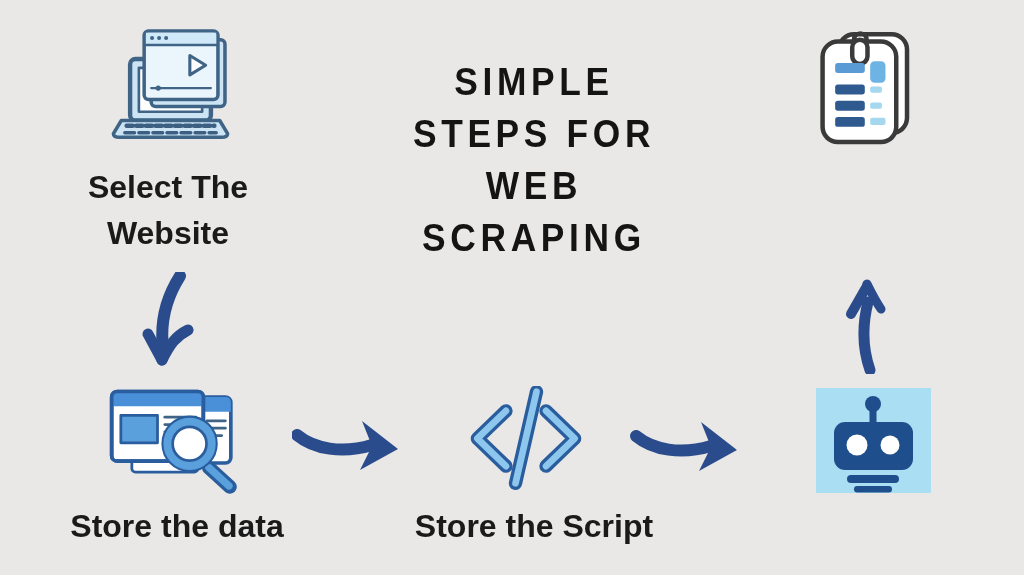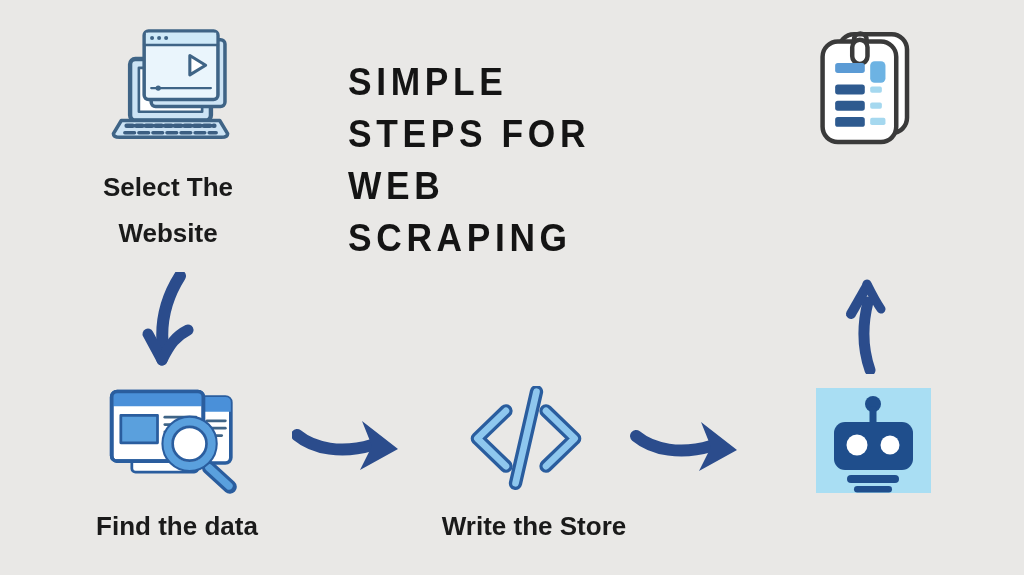--- a/index.html
+++ b/index.html
@@ -10,25 +10,25 @@
     --code-dark:#2a5d9e; --code-light:#8ec7ee;
     --robot-navy:#1f4e8c; --robot-bg:#a9def3;
     --clip-outline:#3a3a3a; --bar-navy:#2e5a8f; --bar-blue:#5b9bd5;
     --bar-pale:#a5d8ef; --bar-mid:#6db3e3;
   }
   *{margin:0;padding:0;box-sizing:border-box}
   html,body{width:1024px;height:575px;overflow:hidden}
   body{font-family:"Liberation Sans",sans-serif;background:var(--background)}
   .canvas{position:relative;width:1024px;height:575px;background:var(--background)}
 
-  .title{position:absolute;left:334px;top:56px;width:400px;text-align:left;color:#141414}
+  .title{position:absolute;left:334px;top:56px;width:400px;text-align:center;color:#141414}
   .title-line{font-size:38px;font-weight:bold;line-height:52px;letter-spacing:5px;
     transform:scaleX(.93);transform-origin:center;white-space:nowrap}
 
-  .step-label{position:absolute;color:var(--text);font-weight:bold;font-size:26px;line-height:46px;text-align:center}
+  .step-label{position:absolute;color:var(--text);font-weight:bold;font-size:32px;line-height:46px;text-align:center}
   .label-select{left:68px;top:164px;width:200px}
   .label-store{left:790px;top:164px;width:160px}
   .label-bottom{top:503px;white-space:nowrap;transform:translateX(-50%)}
   .label-find{left:177px}
   .label-write{left:534px}
   .label-run{left:871px}
 
   .icon{position:absolute}
   .icon-laptop{left:102px;top:20px}
   .icon-clipboard{left:810px;top:28px}
@@ -111,38 +111,38 @@
       <line x1="66" y1="42" x2="100" y2="42" class="s-ol f-none" stroke-width="3"></line>
       <line x1="66" y1="50" x2="92" y2="50" class="s-ol f-none" stroke-width="3"></line>
       <line x1="66" y1="58" x2="100" y2="58" class="s-ol f-none" stroke-width="3"></line>
       <line x1="114" y1="89" x2="137" y2="110" class="s-dark f-none" stroke-width="15"></line>
       <line x1="114" y1="89" x2="136" y2="109" class="s-mid2 f-none" stroke-width="8"></line>
       <circle cx="93" cy="63" r="29" class="f-white s-dark" stroke-width="3.5"></circle>
       <circle cx="93" cy="63" r="24" class="f-none s-mid2" stroke-width="9"></circle>
       <circle cx="93" cy="63" r="18.5" class="f-white s-dark" stroke-width="3"></circle>
     </g>
   </svg>
-  <div class="step-label label-bottom label-find">Find the data</div>
+  <div class="step-label label-bottom label-find">Store the data</div>
 
   <svg class="icon arrow-right-1" width="110" height="60" viewBox="0 0 110 60">
     <path d="M5 22 C 22 36, 50 41, 80 32" class="f-none s-navy" stroke-width="12" stroke-linecap="round" fill="none"></path>
     <path d="M70 8 L106 36 L68 57 L80 33 Z" class="f-navy"></path>
   </svg>
 
   <svg class="icon icon-code" width="124" height="105" viewBox="0 0 130 110">
     <g fill="none" stroke-linecap="round" stroke-linejoin="round">
       <path d="M44 26 L14 55 L44 84" class="s-dark" stroke-width="14"></path>
       <path d="M86 26 L116 55 L86 84" class="s-dark" stroke-width="14"></path>
       <path d="M76 6 L54 102" class="s-dark" stroke-width="14"></path>
       <path d="M44 26 L14 55 L44 84" class="s-light" stroke-width="7"></path>
       <path d="M86 26 L116 55 L86 84" class="s-light" stroke-width="7"></path>
       <path d="M76 6 L54 102" class="s-light" stroke-width="7"></path>
     </g>
   </svg>
-  <div class="step-label label-bottom label-write">Write the Store</div>
+  <div class="step-label label-bottom label-write">Store the Script</div>
 
   <svg class="icon arrow-right-2" width="112" height="60" viewBox="0 0 110 60">
     <path d="M5 22 C 22 36, 50 41, 80 32" class="f-none s-navy" stroke-width="12" stroke-linecap="round" fill="none"></path>
     <path d="M70 8 L106 36 L68 57 L80 33 Z" class="f-navy"></path>
   </svg>
 
   <svg class="icon icon-robot" width="115" height="105" viewBox="0 0 115 105">
     <rect x="0" y="0" width="115" height="105" class="f-robotbg"></rect>
     <circle cx="57" cy="16" r="8" class="f-robot"></circle>
     <rect x="53.5" y="18" width="7" height="19" rx="3.5" class="f-robot"></rect>

